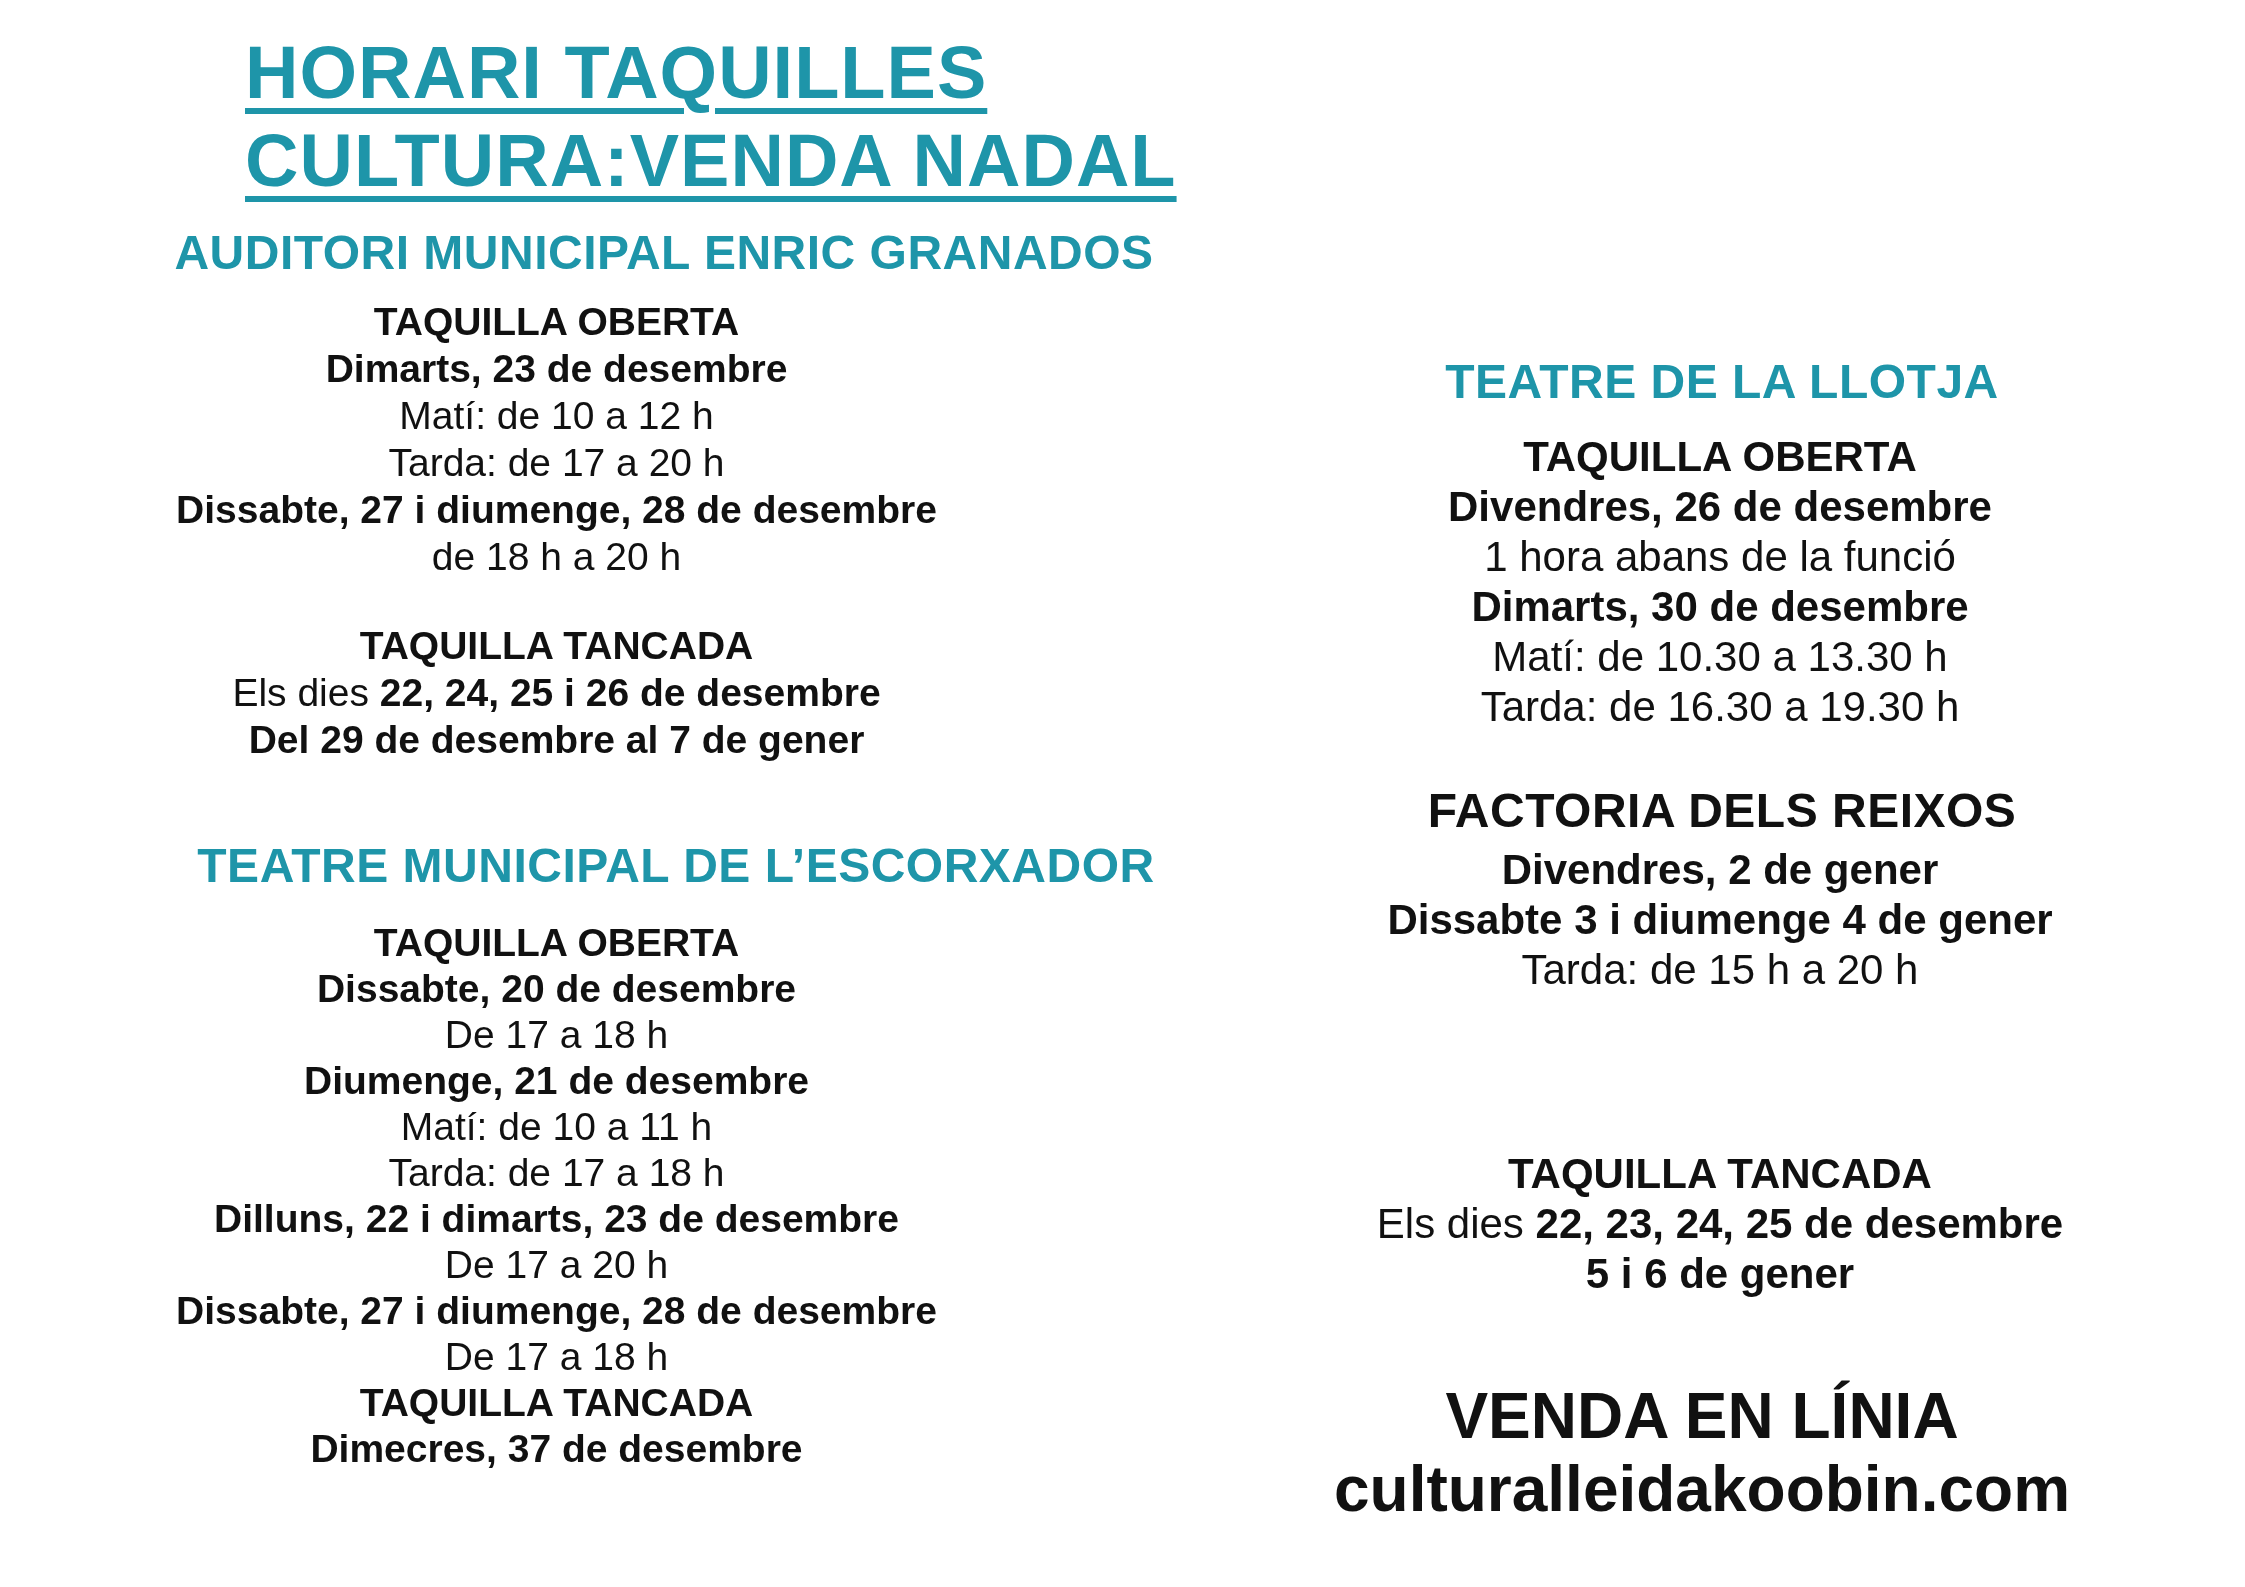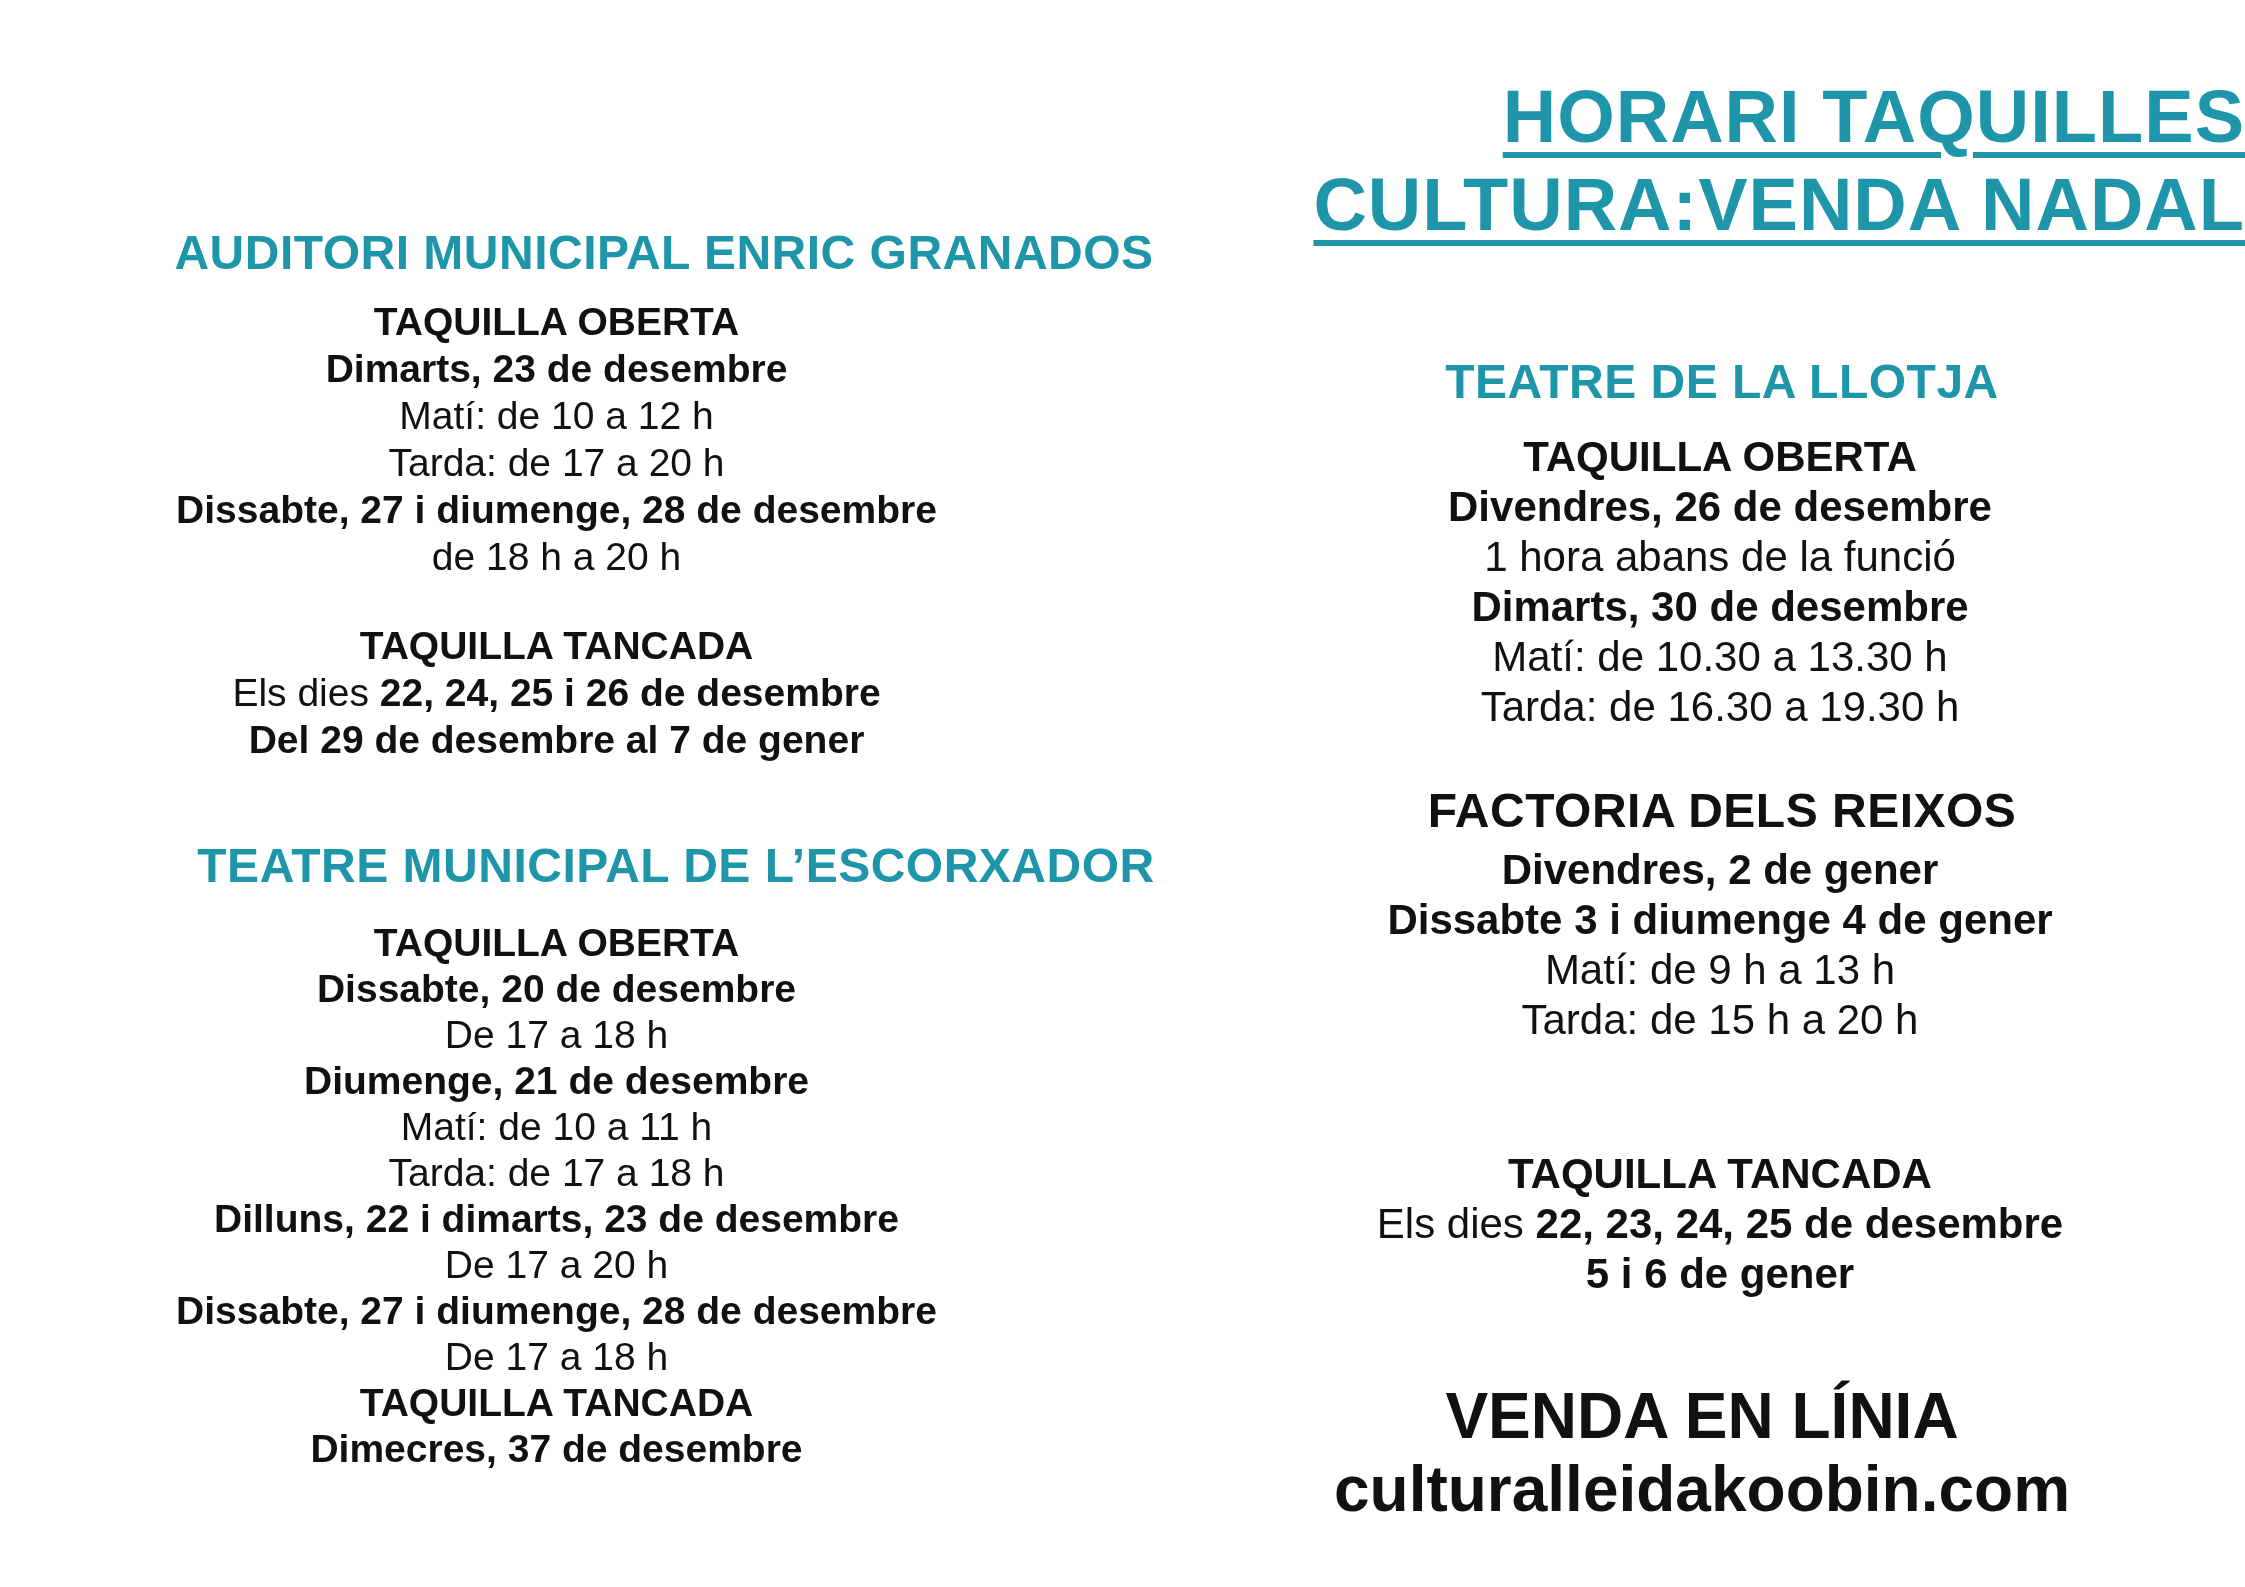--- a/index.html
+++ b/index.html
@@ -15,22 +15,21 @@
     font-family: "Liberation Sans", sans-serif;
     color: #111111;
     overflow: hidden;
   }
   
   .title {
     position: absolute;
     top: 29px;
     left: 245px;
     width: 2000px;
-    text-align: right;
-    margin-top: 44px;
+    text-align: left;
   }
   .title-line {
     font-size: 74px;
     line-height: 88px;
     font-weight: bold;
     color: var(--accent, #1E95A9);
     letter-spacing: 1px;
     text-decoration: underline;
     text-decoration-thickness: 6px;
     text-underline-offset: 10px;
@@ -132,21 +131,20 @@
       <div class="line"><span class="b">Dimarts, 30 de desembre</span></div>
       <div class="line"><span class="r">Matí: de 10.30 a 13.30 h</span></div>
       <div class="line"><span class="r">Tarda: de 16.30 a 19.30 h</span></div>
     </div>
 
   <h2 class="venue-heading dark pos-factoria">FACTORIA DELS REIXOS</h2>
 
   <div class="lines right pos-factoria-lines">
       <div class="line"><span class="b">Divendres, 2 de gener</span></div>
       <div class="line"><span class="b">Dissabte 3 i diumenge 4 de gener</span></div>
-      <div class="line"><span class="r">Matí: de 9 h a 13 h</span></div>
       <div class="line"><span class="r">Tarda: de 15 h a 20 h</span></div>
     </div>
 
   <div class="lines right pos-tancada-right">
       <div class="line"><span class="b">TAQUILLA TANCADA</span></div>
       <div class="line"><span class="r">Els dies </span><span class="b">22, 23, 24, 25 de desembre</span></div>
       <div class="line"><span class="b">5 i 6 de gener</span></div>
     </div>
 
   <div class="lines venda pos-venda">

